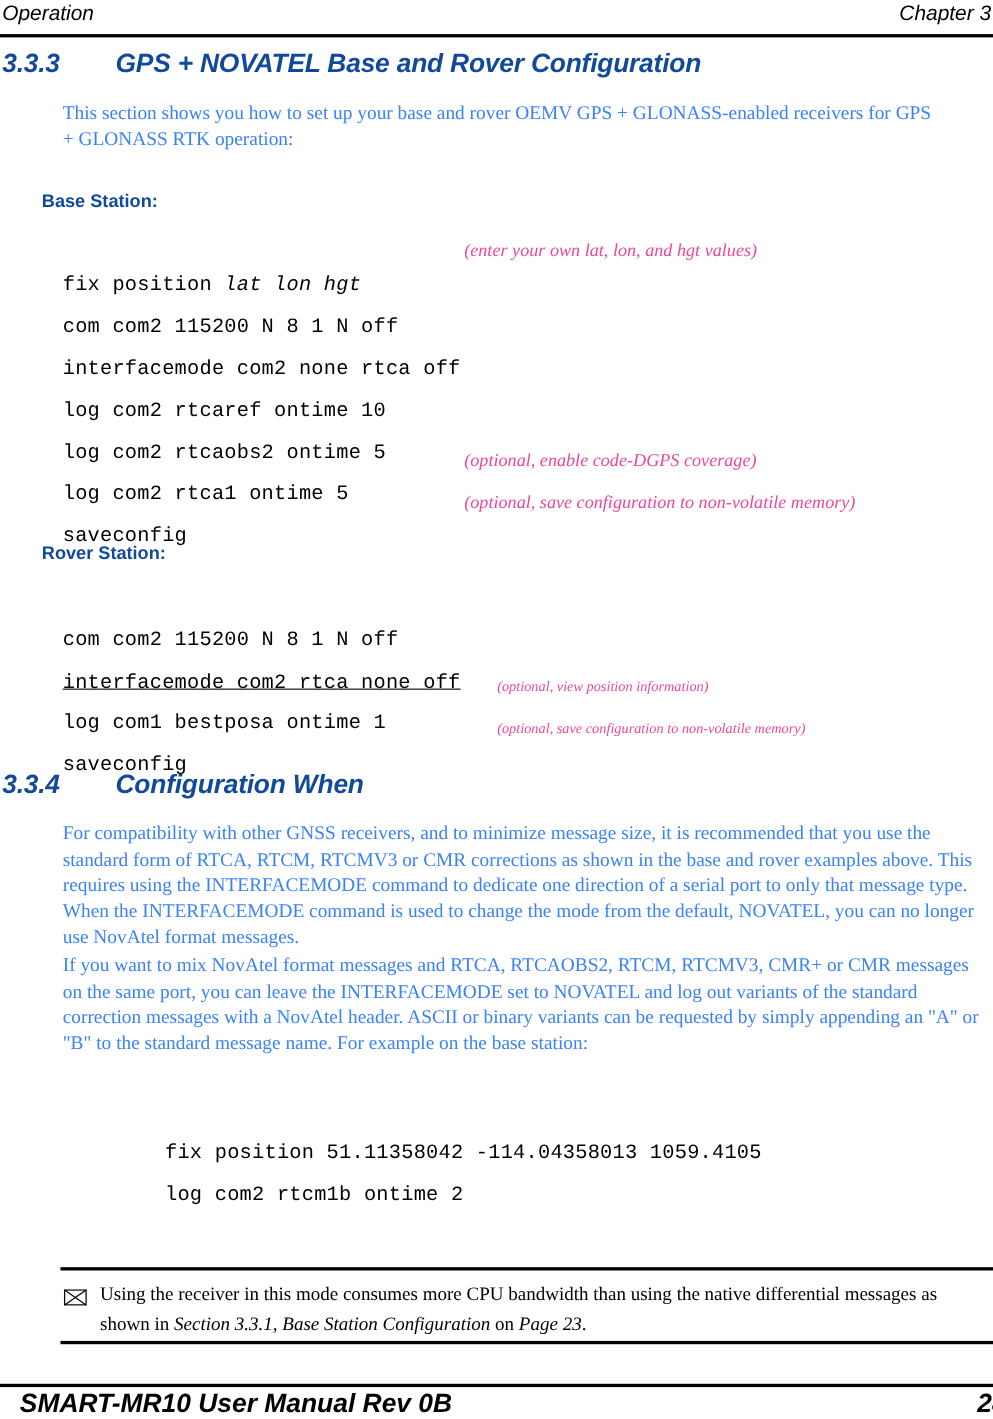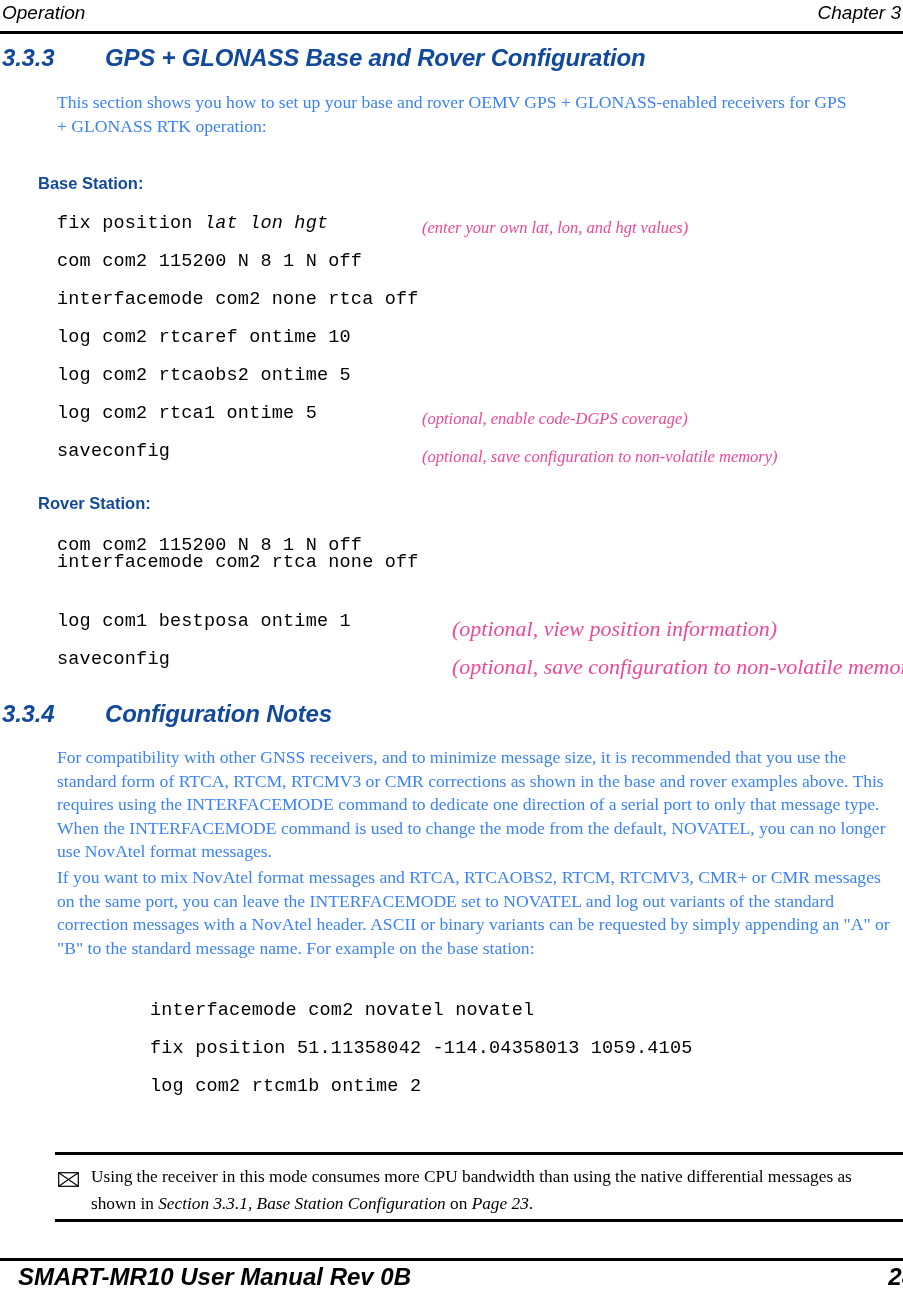--- a/index.html
+++ b/index.html
@@ -85,39 +85,40 @@
     font-size: 16.5px;
     color: #11499b;
     white-space: nowrap;
   }
 
   
   .cmdline {
     position: absolute;
     height: 28px;
     white-space: nowrap;
+    margin-top: 36px;
   }
   .cmd {
     font-family: "Liberation Mono", "DejaVu Sans Mono", monospace;
     font-size: 18.5px;
     letter-spacing: 0.2px;
     color: #000;
   }
   .cmd .ital {
     font-style: italic;
   }
   .note-paren {
     position: absolute;
     font-family: "Liberation Serif", "DejaVu Serif", serif;
     font-style: italic;
     font-size: 16.5px;
     white-space: nowrap;
     color: #ec4899;
   }
-  .note-paren.tight { font-size: 22px; }
+  .note-paren.tight { font-size: 13px; }
 
   
   .codeblock-line {
     position: absolute;
     font-family: "Liberation Mono", "DejaVu Sans Mono", monospace;
     font-size: 18.5px;
     letter-spacing: 0.2px;
     white-space: nowrap;
     color: #000;
   }
@@ -175,21 +176,21 @@
 
 <div class="page">
 
   <div class="run-head">
     <span class="left">Operation</span>
     <span class="right">Chapter 3</span>
   </div>
   <div class="rule-head"></div>
 
   <div class="h2" style="left:2px; top:44px;">
-    <span class="num">3.3.3</span><span>GPS + GLONASS Base and Rover Configuration</span>
+    <span class="num">3.3.3</span><span>GPS + NOVATEL Base and Rover Configuration</span>
   </div>
 
   <div class="body" style="left:57px; top:91px; width:800px;">This section shows you how to set up your base and rover OEMV GPS + GLONASS-enabled receivers for GPS + GLONASS RTK operation:</div>
 
   <div class="sublabel" style="left:38px; top:174px;">Base Station:</div>
 
   <div class="cmdline" style="left:57px; top:213px;">
     <span class="cmd"><span>fix position </span><span class="ital">lat lon hgt</span></span>
   </div>
   <div class="note-paren" style="left:422px; top:218px;">(enter your own lat, lon, and hgt values)</div>
@@ -219,43 +220,42 @@
     <span class="cmd">saveconfig</span>
   </div>
   <div class="note-paren" style="left:422px; top:447px;">(optional, save configuration to non-volatile memory)</div>
 
   <div class="sublabel" style="left:38px; top:494px;">Rover Station:</div>
 
   <div class="cmdline" style="left:57px; top:535px;">
     <span class="cmd">com com2 115200 N 8 1 N off</span>
   </div>
 
-  <div class="cmdline" style="left:57px; top:552px;">
+  <div class="cmdline" style="left:57px; top:574px;text-decoration:underline;">
     <span class="cmd">interfacemode com2 rtca none off</span>
   </div>
 
   <div class="cmdline" style="left:57px; top:611px;">
     <span class="cmd">log com1 bestposa ontime 1</span>
   </div>
   <div class="note-paren tight" style="left:452px; top:616px;">(optional, view position information)</div>
 
   <div class="cmdline" style="left:57px; top:649px;">
     <span class="cmd">saveconfig</span>
   </div>
   <div class="note-paren tight" style="left:452px; top:654px;">(optional, save configuration to non-volatile memory)</div>
 
   <div class="h2" style="left:2px; top:700px;">
-    <span class="num">3.3.4</span><span>Configuration Notes</span>
+    <span class="num">3.3.4</span><span>Configuration When</span>
   </div>
 
   <div class="body" style="left:57px; top:746px; width:838px;">For compatibility with other GNSS receivers, and to minimize message size, it is recommended that you use the standard form of RTCA, RTCM, RTCMV3 or CMR corrections as shown in the base and rover examples above. This requires using the INTERFACEMODE command to dedicate one direction of a serial port to only that message type. When the INTERFACEMODE command is used to change the mode from the default, NOVATEL, you can no longer use NovAtel format messages.</div>
 
   <div class="body" style="left:57px; top:866px; width:845px;">If you want to mix NovAtel format messages and RTCA, RTCAOBS2, RTCM, RTCMV3, CMR+ or CMR messages on the same port, you can leave the INTERFACEMODE set to NOVATEL and log out variants of the standard correction messages with a NovAtel header. ASCII or binary variants can be requested by simply appending an "A" or "B" to the standard message name. For example on the base station:</div>
 
-  <div class="codeblock-line" style="left:150px; top:1000px;">interfacemode com2 novatel novatel</div>
   <div class="codeblock-line" style="left:150px; top:1038px;">fix position 51.11358042 -114.04358013 1059.4105</div>
   <div class="codeblock-line" style="left:150px; top:1076px;">log com2 rtcm1b ontime 2</div>
 
   <div class="note-rule" style="top:1152px;"></div>
 
   <svg class="note-icon" viewBox="0 0 21 15">
     <rect x="0.7" y="0.7" width="19.6" height="13.6" fill="#ffffff" stroke="#000000" stroke-width="1.2"></rect>
     <path d="M0.7 0.7 L20.3 14.3 M20.3 0.7 L0.7 14.3" stroke="#000000" stroke-width="1.1" fill="none"></path>
   </svg>
 

